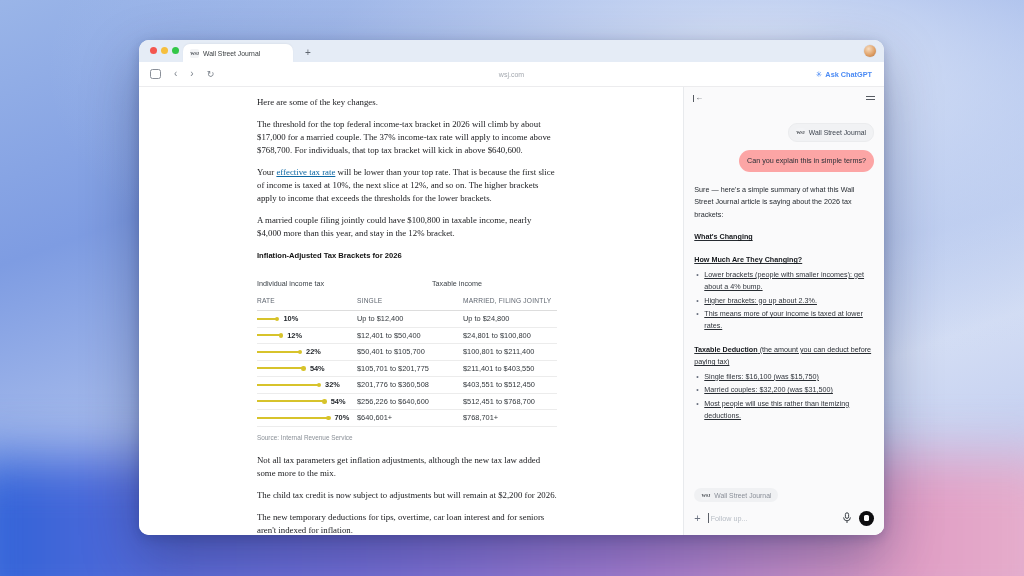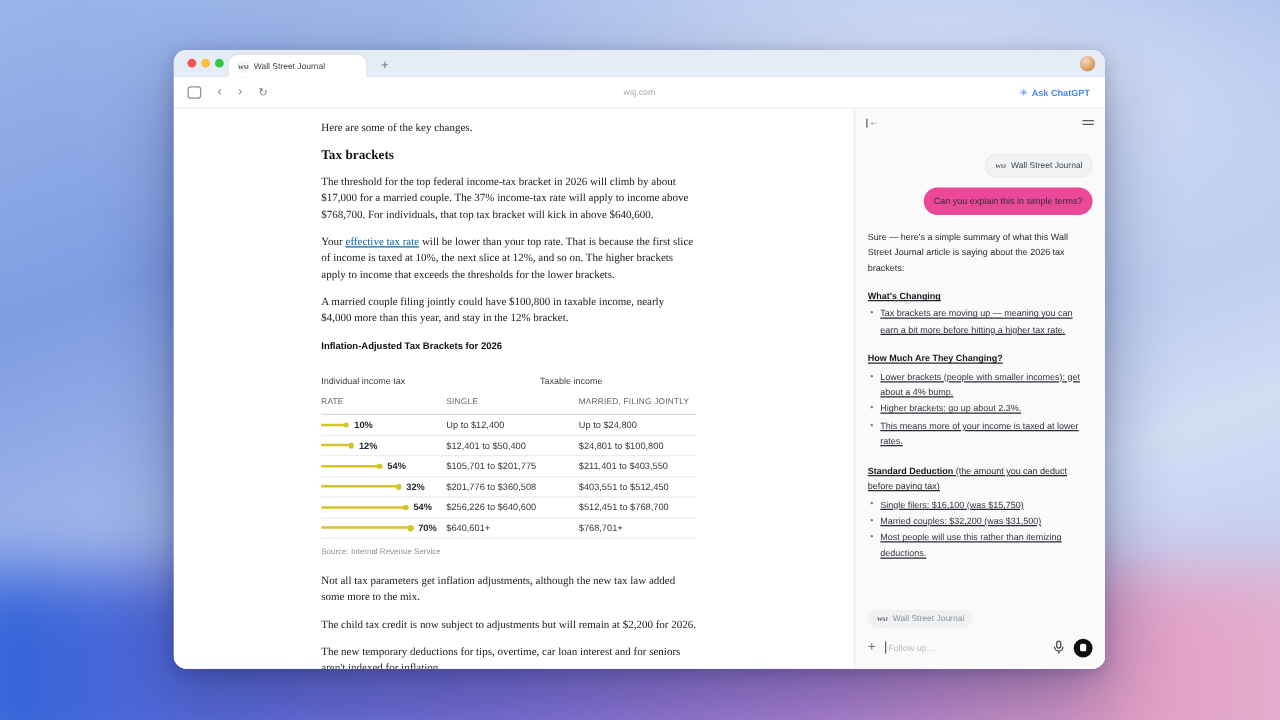--- a/index.html
+++ b/index.html
@@ -67,21 +67,21 @@
   .collapse{display:flex;align-items:center;color:#555a61;}
   .collapse .vbar{width:1px;height:7px;background:#555a61;margin-right:1px;}
   .collapse .arr{font-size:8px;line-height:1;}
   .menu2{display:flex;flex-direction:column;gap:2px;}
   .menu2 i{display:block;width:9px;height:1.2px;background:#555a61;}
   .sb-body{flex:1;overflow:hidden;padding:6px 10px 0;font-size:7.2px;line-height:12.4px;color:#262b31;}
   .chip-row{display:flex;justify-content:flex-end;margin:8px 0 8px;}
   .chip{display:flex;align-items:center;gap:4px;background:#f1f2f4;border:1px solid #ebecee;border-radius:9px;
     padding:2.5px 7px;font-size:6.8px;color:#3f4650;}
   .bubble-row{display:flex;justify-content:flex-end;margin-bottom:12px;}
-  .bubble{background:#ec4899;border-radius:11px;padding:4.5px 8px;font-size:7.2px;color:#2a2f36;max-width:160px;}
+  .bubble{background:#fca5a5;border-radius:11px;padding:4.5px 8px;font-size:7.2px;color:#2a2f36;max-width:160px;}
   .sb-body .intro{margin:0 0 10px;}
   .sec{margin-bottom:11px;text-decoration:underline;}
   .sec .sec-title{font-weight:700;color:#15181c;}
   .sec ul{list-style:none;margin:2px 0 0;padding:0;}
   .sec li{position:relative;padding-left:10px;margin-bottom:1px;color:#30353c;}
   .sec li::before{content:"•";position:absolute;left:2px;top:0;color:#6b7280;font-size:7px;}
 
   
   .composer{position:relative;background:#fafafb;padding:2px 10px 8px;}
   .composer::before{content:"";position:absolute;top:-14px;left:0;right:0;height:14px;
@@ -127,21 +127,20 @@
       <span class="flower">✳</span>
       <span>Ask ChatGPT</span>
     </span>
   </div>
 
   <div class="content">
 
     <div class="main">
       <div class="article">
         <p>Here are some of the key changes.</p>
-        <h2>Tax brackets</h2>
         <p>The threshold for the top federal income-tax bracket in 2026 will climb by about $17,000 for a married couple. The 37% income-tax rate will apply to income above $768,700. For individuals, that top tax bracket will kick in above $640,600.</p>
         <p><span>Your </span><a href="#">effective tax rate</a><span> will be lower than your top rate. That is because the first slice of income is taxed at 10%, the next slice at 12%, and so on. The higher brackets apply to income that exceeds the thresholds for the lower brackets.</span></p>
         <p>A married couple filing jointly could have $100,800 in taxable income, nearly $4,000 more than this year, and stay in the 12% bracket.</p>
 
         <div class="chart">
           <div class="chart-title">Inflation-Adjusted Tax Brackets for 2026</div>
           <div class="grouprow">
             <span>Individual income tax</span>
             <span class="right">Taxable income</span>
           </div>
@@ -161,20 +160,29 @@
             <div>Up to $24,800</div>
           </div>
           <div class="trow">
             <div class="c-rate">
                 <span class="bar" style="width: 22.7027px; background: rgb(215, 195, 43);"></span>
                 <span class="dot" style="background: rgb(215, 195, 43);"></span>
                 <b>12%</b>
               </div>
             <div>$12,401 to $50,400</div>
             <div>$24,801 to $100,800</div>
+          </div>
+          <div class="trow">
+            <div class="c-rate">
+                <span class="bar" style="width: 41.6216px; background: rgb(215, 195, 43);"></span>
+                <span class="dot" style="background: rgb(215, 195, 43);"></span>
+                <b>22%</b>
+              </div>
+            <div>$50,401 to $105,700</div>
+            <div>$100,801 to $211,400</div>
           </div>
           <div class="trow">
             <div class="c-rate">
                 <span class="bar" style="width: 45.4054px; background: rgb(215, 195, 43);"></span>
                 <span class="dot" style="background: rgb(215, 195, 43);"></span>
                 <b>54%</b>
               </div>
             <div>$105,701 to $201,775</div>
             <div>$211,401 to $403,550</div>
           </div>
@@ -237,33 +245,32 @@
         </div>
         <div class="bubble-row">
           <div class="bubble">Can you explain this in simple terms?</div>
         </div>
 
         <p class="intro">Sure — here's a simple summary of what this Wall Street Journal article is saying about the 2026 tax brackets:</p>
 
         <div class="sec">
           <span class="sec-title">What's Changing</span><span></span>
           <ul>
-            <li>Tax brackets are moving up — meaning you can earn a bit more before hitting a higher tax rate.</li>
           </ul>
         </div>
         <div class="sec">
           <span class="sec-title">How Much Are They Changing?</span>
           <ul>
             <li>Lower brackets (people with smaller incomes): get about a 4% bump.</li>
             <li>Higher brackets: go up about 2.3%.</li>
             <li>This means more of your income is taxed at lower rates.</li>
           </ul>
         </div>
         <div class="sec">
-          <span class="sec-title">Standard Deduction</span><span> (the amount you can deduct before paying tax)</span>
+          <span class="sec-title">Taxable Deduction</span><span> (the amount you can deduct before paying tax)</span>
           <ul>
             <li>Single filers: $16,100 (was $15,750)</li>
             <li>Married couples: $32,200 (was $31,500)</li>
             <li>Most people will use this rather than itemizing deductions.</li>
           </ul>
         </div>
 
       </div>
 
       <div class="composer">

